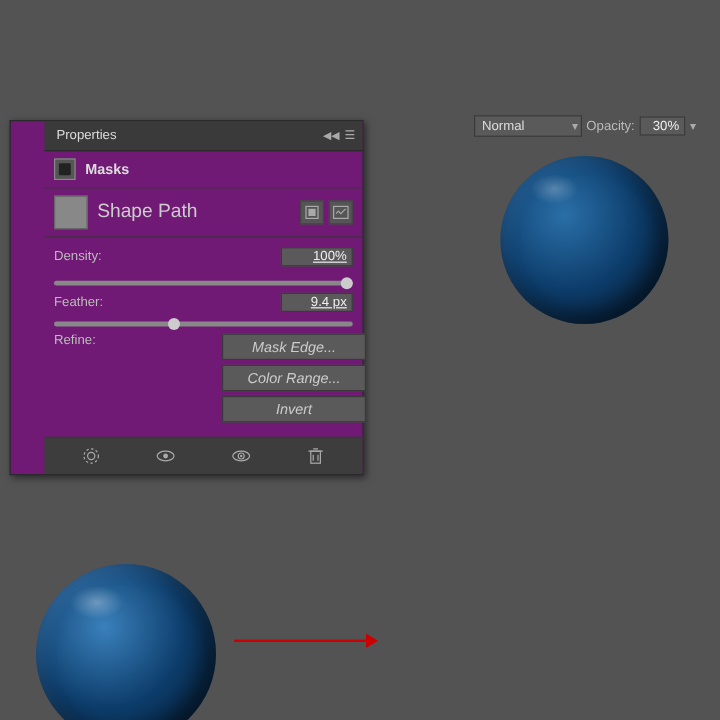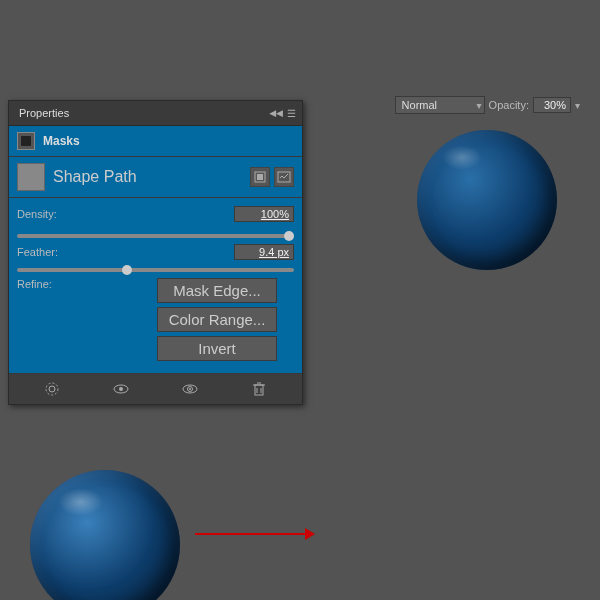--- a/index.html
+++ b/index.html
@@ -13,23 +13,24 @@
       overflow: hidden;
       position: relative;
     }
 
     
     .properties-panel {
       position: absolute;
       left: 8px;
       top: 100px;
       width: 295px;
-      background: #0369a1;
+      background: #701a75;
       border: 1px solid #2a2a2a;
       box-shadow: 2px 2px 6px rgba(0,0,0,0.5);
+      padding-left: 28px;
     }
 
     .panel-titlebar {
       background: #3a3a3a;
       padding: 4px 6px;
       display: flex;
       align-items: center;
       justify-content: space-between;
       border-bottom: 1px solid #2a2a2a;
     }
@@ -202,25 +203,26 @@
       display: flex;
       flex-direction: column;
       gap: 4px;
       margin-left: 70px;
     }
 
     .refine-btn {
       background: #5a5a5a;
       border: 1px solid #3a3a3a;
       color: #ccc;
-      font-size: 15px;
+      font-size: 12px;
       padding: 3px 10px;
       cursor: pointer;
       text-align: center;
       width: 120px;
+      font-style: italic;
     }
 
     
     .panel-toolbar {
       display: flex;
       align-items: center;
       justify-content: space-around;
       padding: 5px 8px;
       border-top: 1px solid #383838;
       background: #3d3d3d;

